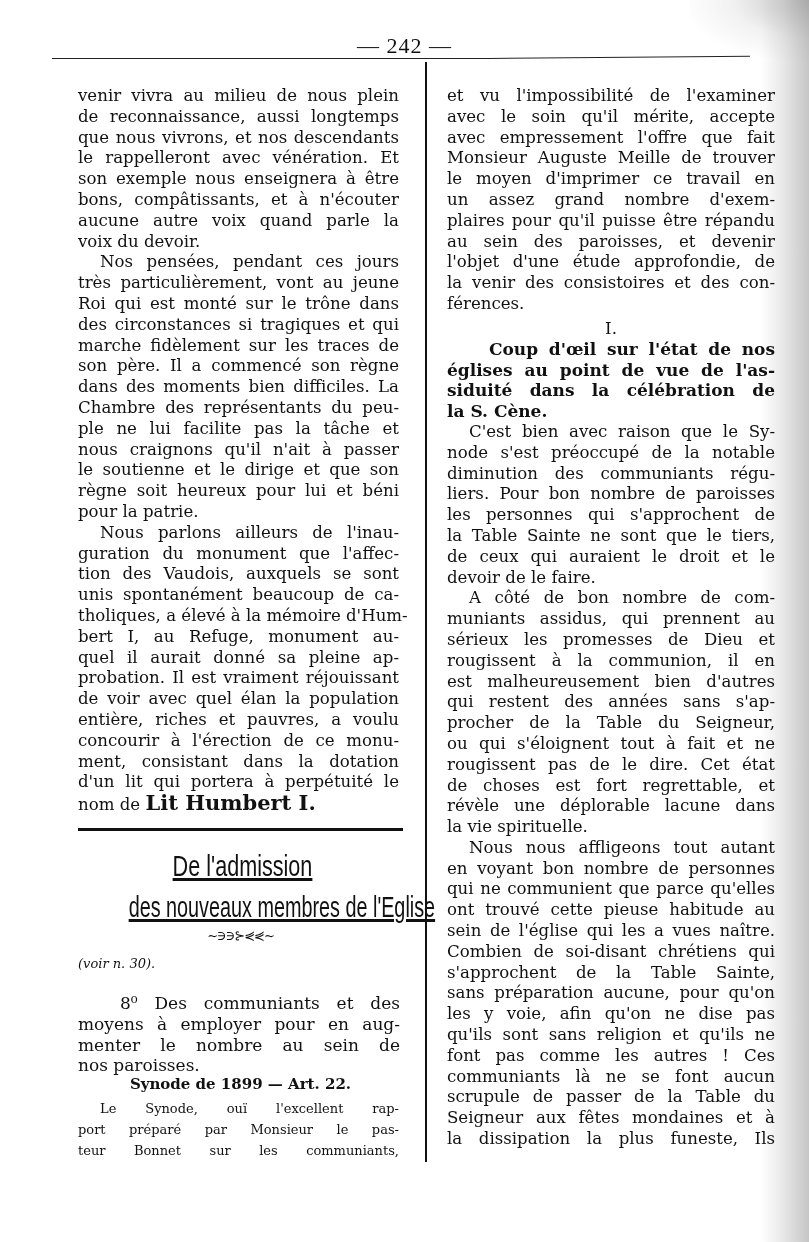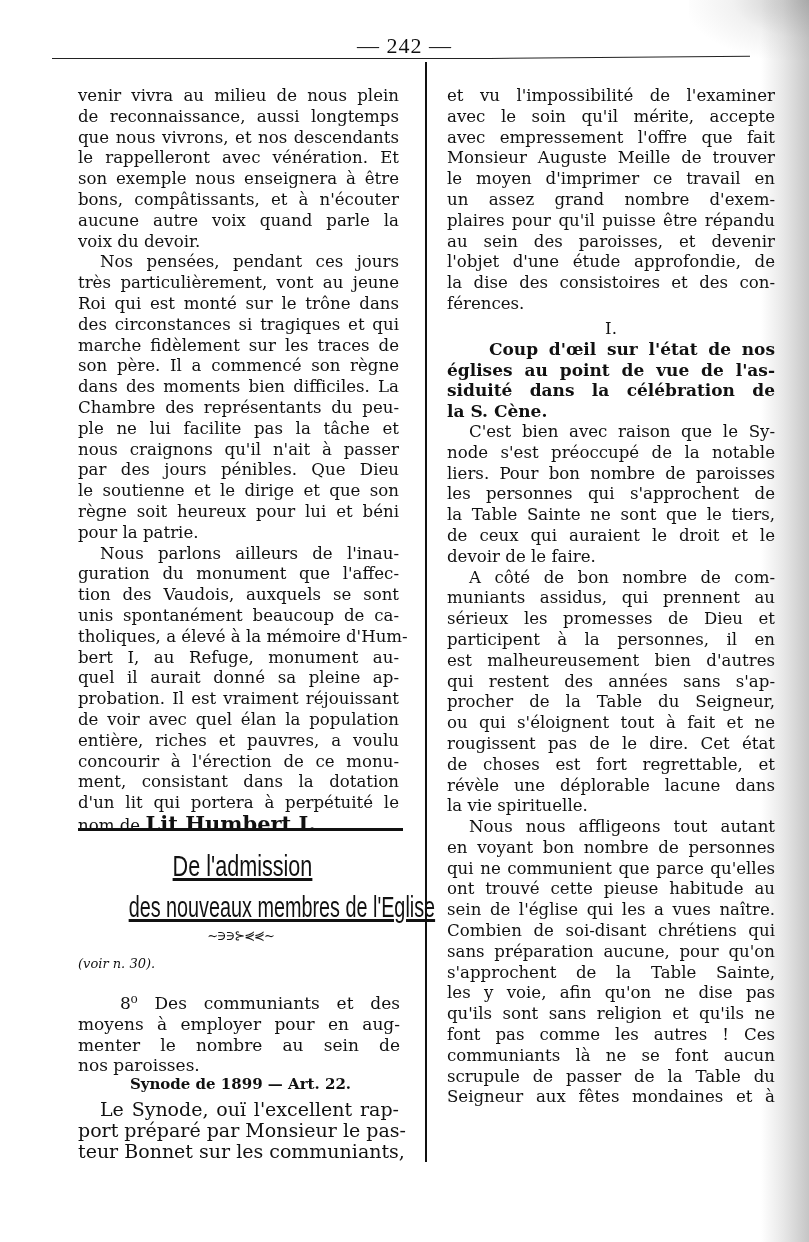--- a/index.html
+++ b/index.html
@@ -100,21 +100,21 @@
       font-size: 17px; line-height: 20.5px; margin-top: 8px;
     }
     .synode {
       position: absolute; left: 78px; top: 1073px; width: 325px;
       text-align: center;
       font-weight: bold;
       font-size: 15px; line-height: 22px;
     }
     .synode-body {
       position: absolute; left: 78px; top: 1099px; width: 321px;
-      font-size: 19px; line-height: 20.5px;
+      font-size: 13px; line-height: 20.5px;
     }
     .roman {
       display: block; text-align: center; height: 24px; line-height: 28px;
     }
     .coup {
       font-weight: bold; font-size: 17px; line-height: 20.5px;
     }
   </style>
 </head>
 <body>
@@ -142,21 +142,20 @@
     <span class="line indent">Nos pensées, pendant ces jours</span>
     <span class="line">très particulièrement, vont au jeune</span>
     <span class="line">Roi qui est monté sur le trône dans</span>
     <span class="line">des circonstances si tragiques et qui</span>
     <span class="line">marche fidèlement sur les traces de</span>
     <span class="line">son père. Il a commencé son règne</span>
     <span class="line">dans des moments bien difficiles. La</span>
     <span class="line">Chambre des représentants du peu-</span>
     <span class="line">ple ne lui facilite pas la tâche et</span>
     <span class="line">nous craignons qu'il n'ait à passer</span>
-    <span class="line">par des jours pénibles. Que Dieu</span>
     <span class="line">le soutienne et le dirige et que son</span>
     <span class="line">règne soit heureux pour lui et béni</span>
     <span class="line last">pour la patrie.</span>
   </div>
   <div>
     <span class="line indent">Nous parlons ailleurs de l'inau-</span>
     <span class="line">guration du monument que l'affec-</span>
     <span class="line">tion des Vaudois, auxquels se sont</span>
     <span class="line">unis spontanément beaucoup de ca-</span>
     <span class="line">tholiques, a élevé à la mémoire d'Hum-</span>
@@ -201,67 +200,69 @@
   <div>
     <span class="line">et vu l'impossibilité de l'examiner</span>
     <span class="line">avec le soin qu'il mérite, accepte</span>
     <span class="line">avec empressement l'offre que fait</span>
     <span class="line">Monsieur Auguste Meille de trouver</span>
     <span class="line">le moyen d'imprimer ce travail en</span>
     <span class="line">un assez grand nombre d'exem-</span>
     <span class="line">plaires pour qu'il puisse être répandu</span>
     <span class="line">au sein des paroisses, et devenir</span>
     <span class="line">l'objet d'une étude approfondie, de</span>
-    <span class="line">la dise des consistoires et des con-</span>
+    <span class="line">la venir des consistoires et des con-</span>
     <span class="line last">férences.</span>
   </div>
 
   <span class="roman">I.</span>
 
   <div class="coup">
     <span class="line indent-big">Coup d'œil sur l'état de nos</span>
     <span class="line">églises au point de vue de l'as-</span>
     <span class="line">siduité dans la célébration de</span>
     <span class="line last">la S. Cène.</span>
   </div>
 
   <div>
     <span class="line indent">C'est bien avec raison que le Sy-</span>
     <span class="line">node s'est préoccupé de la notable</span>
+    <span class="line">diminution des communiants régu-</span>
     <span class="line">liers. Pour bon nombre de paroisses</span>
     <span class="line">les personnes qui s'approchent de</span>
     <span class="line">la Table Sainte ne sont que le tiers,</span>
     <span class="line">de ceux qui auraient le droit et le</span>
     <span class="line last">devoir de le faire.</span>
   </div>
 
   <div>
     <span class="line indent">A côté de bon nombre de com-</span>
     <span class="line">muniants assidus, qui prennent au</span>
     <span class="line">sérieux les promesses de Dieu et</span>
-    <span class="line">participent à la personnes, il en</span>
+    <span class="line">rougissent à la communion, il en</span>
     <span class="line">est malheureusement bien d'autres</span>
     <span class="line">qui restent des années sans s'ap-</span>
     <span class="line">procher de la Table du Seigneur,</span>
     <span class="line">ou qui s'éloignent tout à fait et ne</span>
     <span class="line">rougissent pas de le dire. Cet état</span>
     <span class="line">de choses est fort regrettable, et</span>
     <span class="line">révèle une déplorable lacune dans</span>
     <span class="line last">la vie spirituelle.</span>
   </div>
 
   <div>
     <span class="line indent">Nous nous affligeons tout autant</span>
     <span class="line">en voyant bon nombre de personnes</span>
     <span class="line">qui ne communient que parce qu'elles</span>
     <span class="line">ont trouvé cette pieuse habitude au</span>
     <span class="line">sein de l'église qui les a vues naître.</span>
     <span class="line">Combien de soi-disant chrétiens qui</span>
+    <span class="line">s'approchent de la Table Sainte,</span>
     <span class="line">sans préparation aucune, pour qu'on</span>
-    <span class="line">s'approchent de la Table Sainte,</span>
     <span class="line">les y voie, afin qu'on ne dise pas</span>
     <span class="line">qu'ils sont sans religion et qu'ils ne</span>
     <span class="line">font pas comme les autres ! Ces</span>
     <span class="line">communiants là ne se font aucun</span>
     <span class="line">scrupule de passer de la Table du</span>
     <span class="line">Seigneur aux fêtes mondaines et à</span>
+    <span class="line">la dissipation la plus funeste, Ils</span>
   </div>
 </div>
 
 </body></html>

